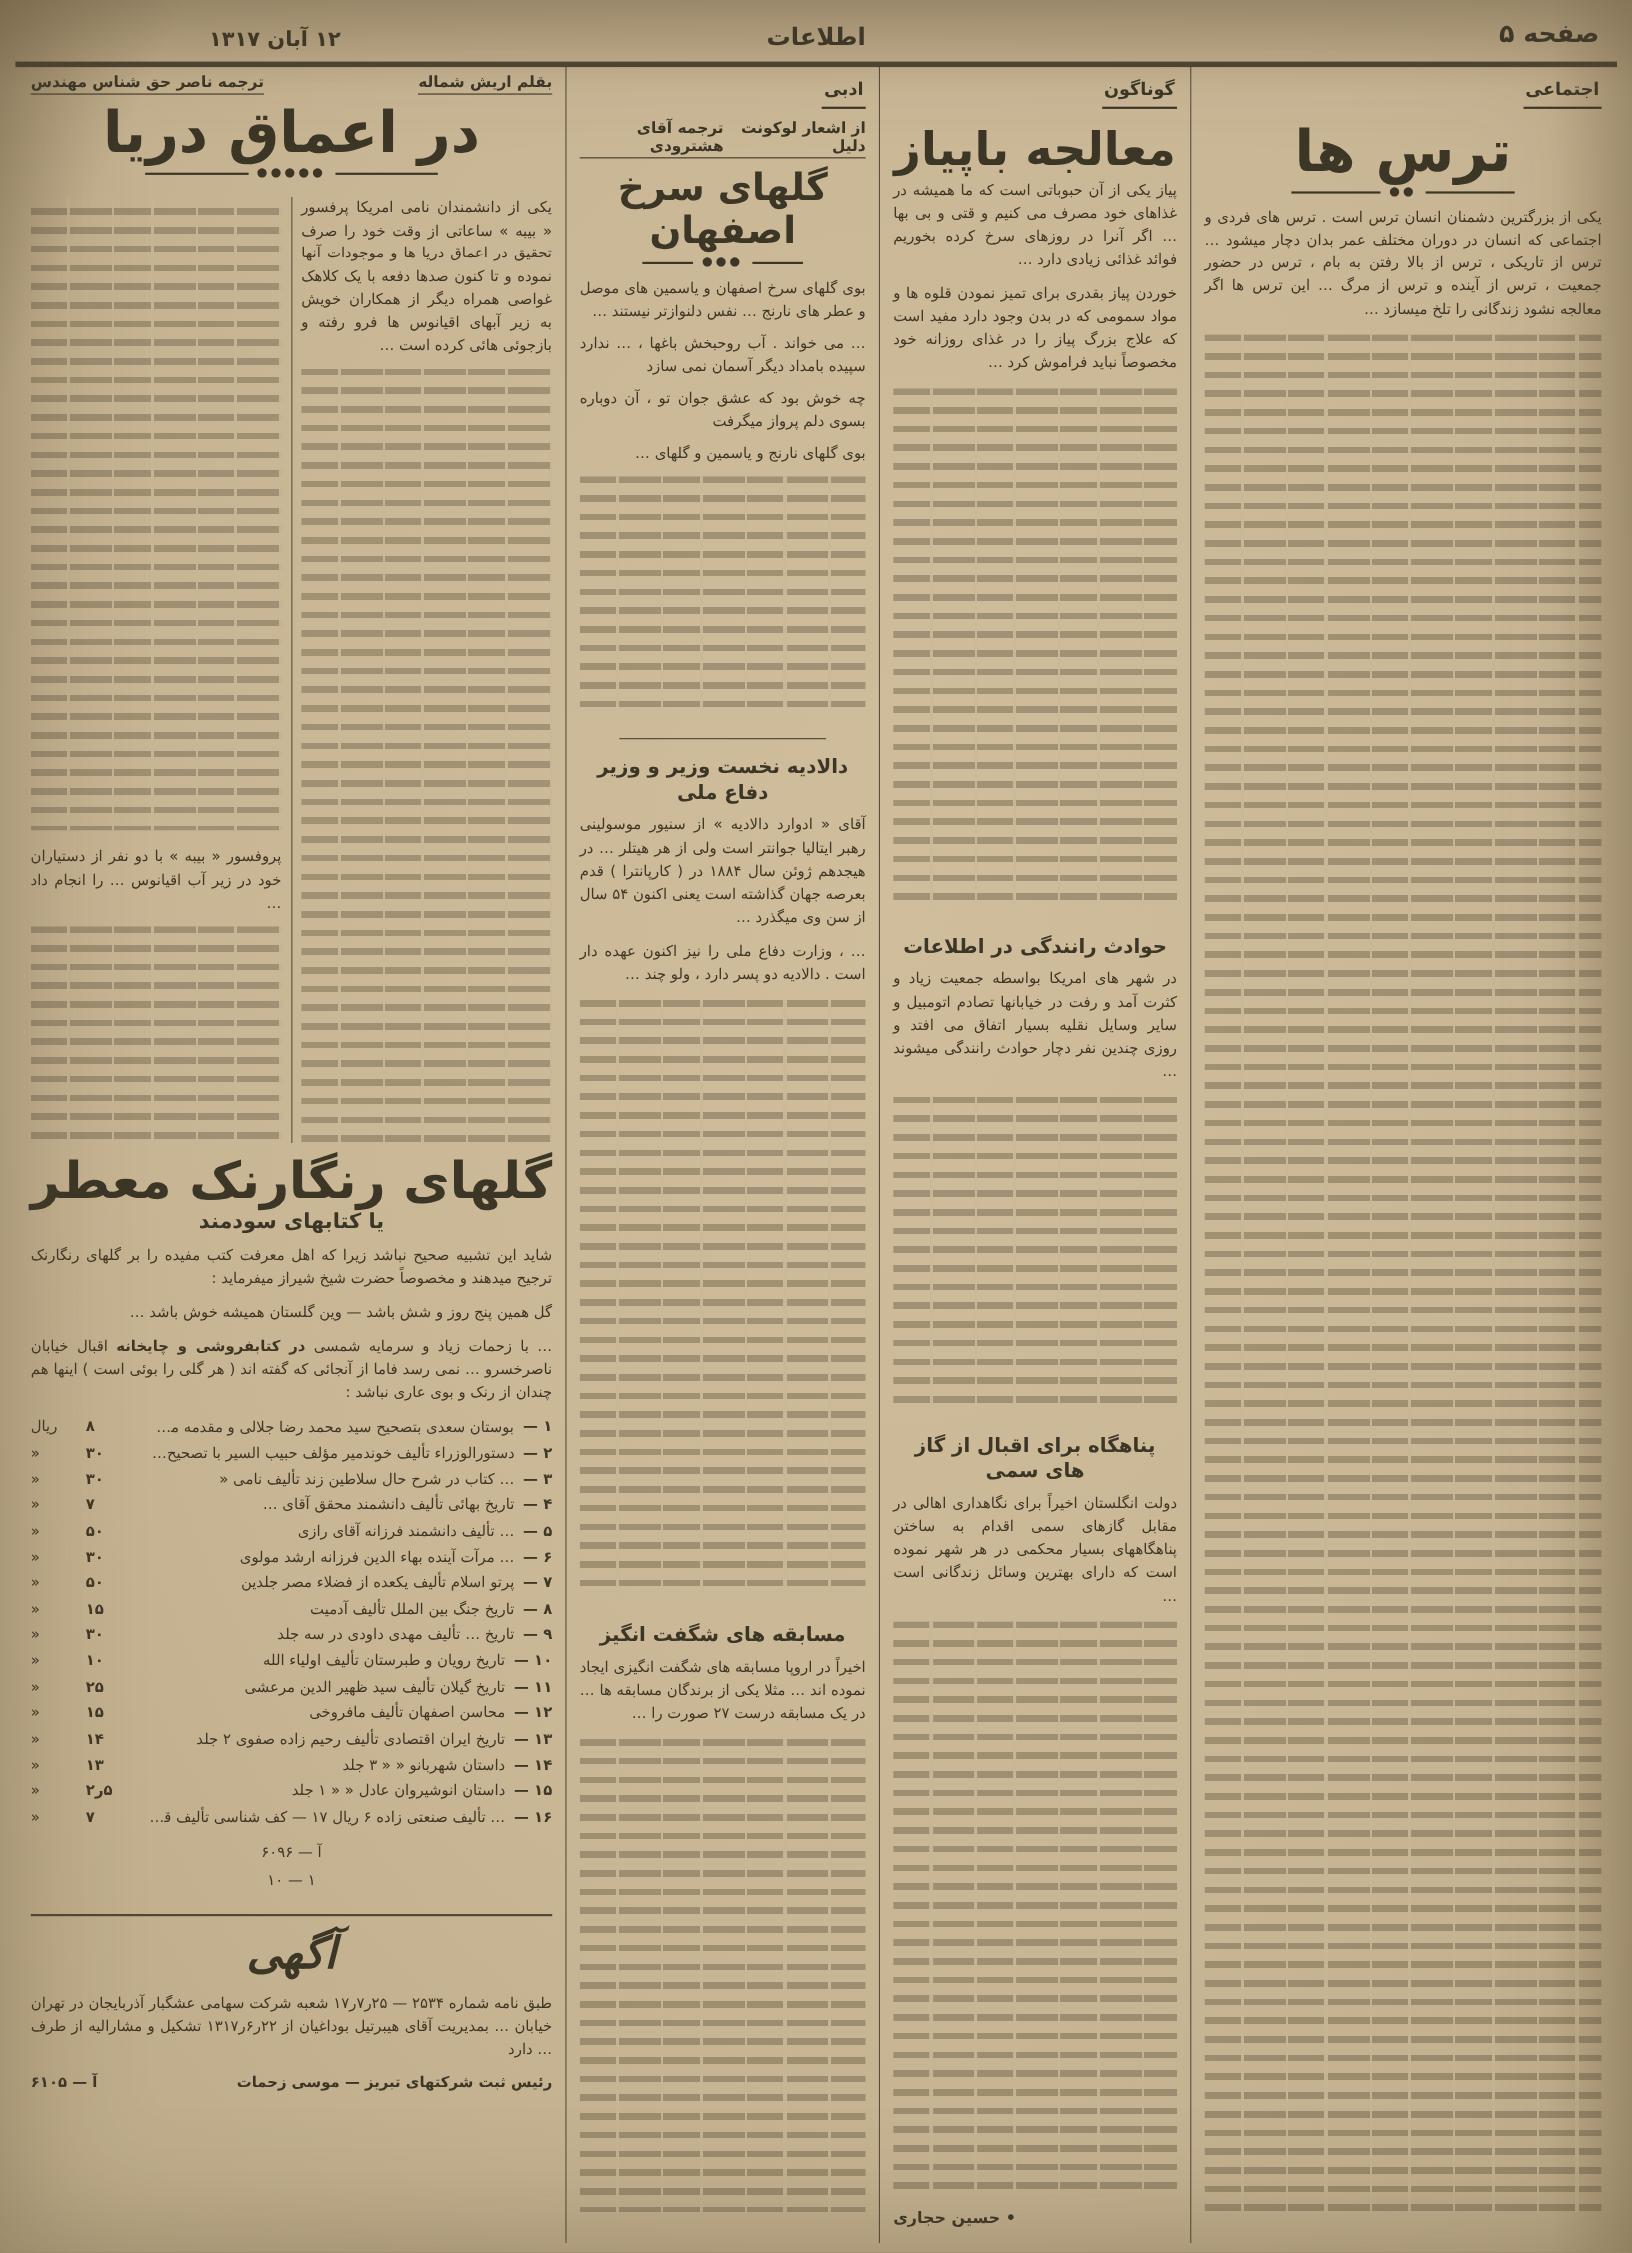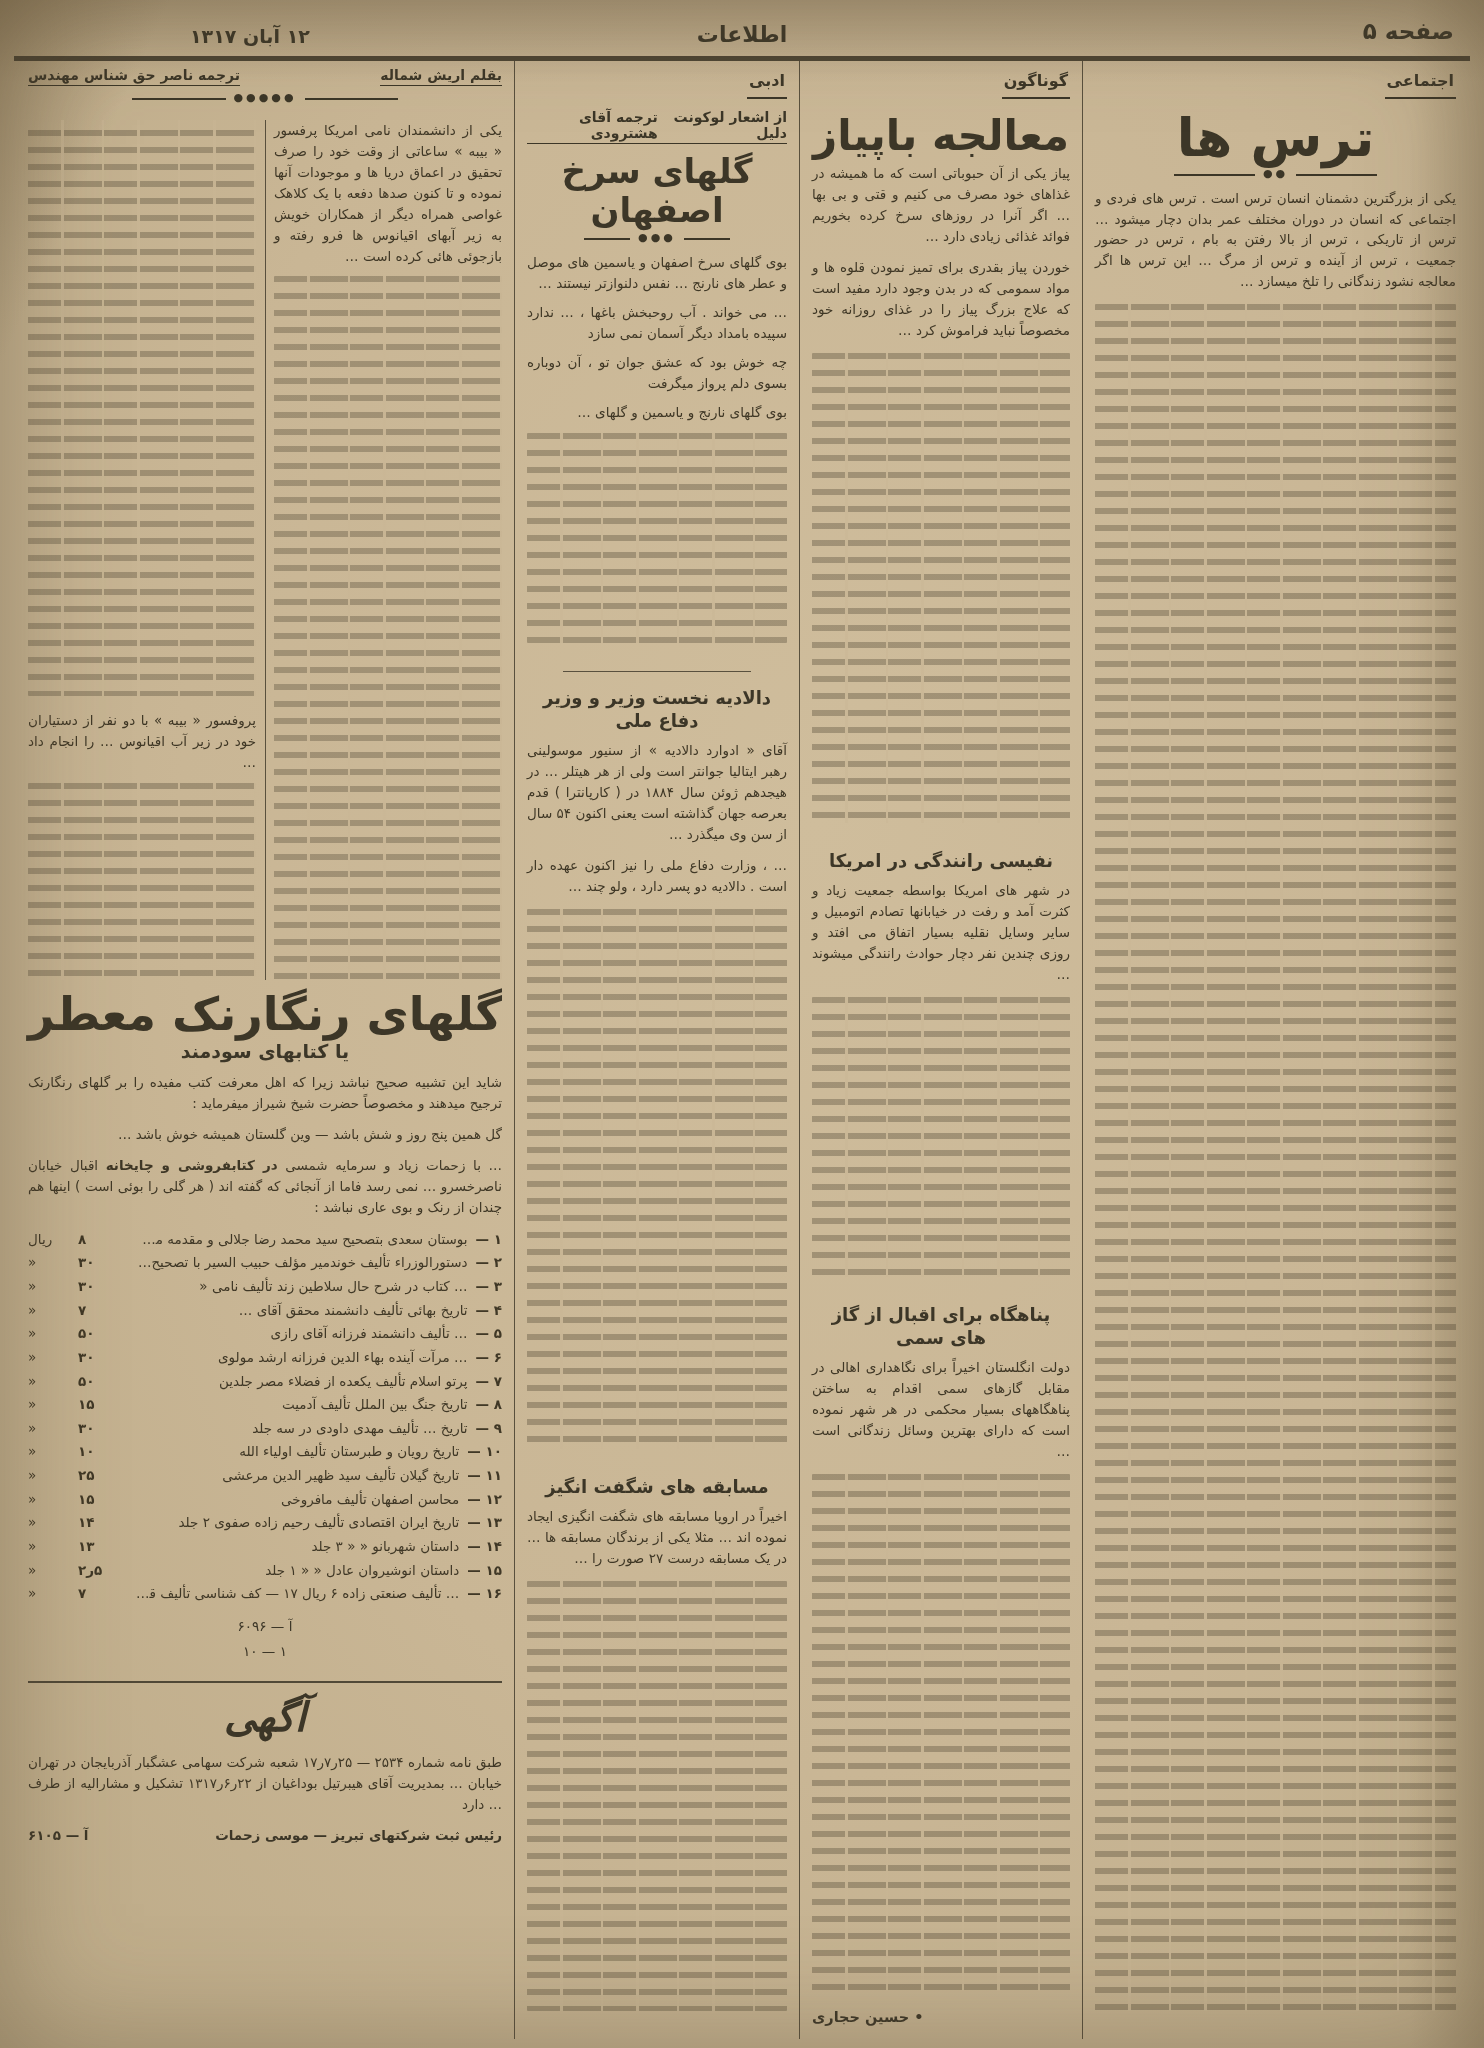--- a/index.html
+++ b/index.html
@@ -103,21 +103,21 @@
 
     <section class="col col-sep">
       <div class="kicker">گوناگون</div>
       <h2 class="headline-lg">معالجه باپیاز</h2>
       <div>
 
       <p class="body">پیاز یکی از آن حبوباتی است که ما همیشه در غذاهای خود مصرف می کنیم و قتی و بی بها … اگر آنرا در روزهای سرخ کرده بخوریم فوائد غذائی زیادی دارد …</p>
           <p class="body">خوردن پیاز بقدری برای تمیز نمودن قلوه ها و مواد سمومی که در بدن وجود دارد مفید است که علاج بزرگ پیاز را در غذای روزانه خود مخصوصاً نباید فراموش کرد …</p>
         </div>
       <div class="greek" style="height:470px"></div>
-      <h3 class="subhead">نفیسی رانندگی در امریکا</h3>
+      <h3 class="subhead">حوادث رانندگی در اطلاعات</h3>
       <div>
 
       <p class="body">در شهر های امریکا بواسطه جمعیت زیاد و کثرت آمد و رفت در خیابانها تصادم اتومبیل و سایر وسایل نقلیه بسیار اتفاق می افتد و روزی چندین نفر دچار حوادث رانندگی میشوند …</p>
         </div>
       <div class="greek" style="height:280px"></div>
       <h3 class="subhead">پناهگاه برای اقبال از گاز های سمی</h3>
       <div>
 
       <p class="body">دولت انگلستان اخیراً برای نگاهداری اهالی در مقابل گازهای سمی اقدام به ساختن پناهگاههای بسیار محکمی در هر شهر نموده است که دارای بهترین وسائل زندگانی است …</p>
         </div>
@@ -157,20 +157,21 @@
       <p class="body">اخیراً در اروپا مسابقه های شگفت انگیزی ایجاد نموده اند … مثلا یکی از برندگان مسابقه ها … در یک مسابقه درست ۲۷ صورت را …</p>
         </div>
       <div class="greek fill"></div>
     </section>
 
     <section class="col">
       <div class="byline-row">
         <span>بقلم اریش شماله</span>
         <span>ترجمه ناصر حق شناس مهندس</span>
       </div>
+      <h1 class="headline-xl">در اعماق دریا</h1>
       <div class="orn">
           <span class="dots">●●●●●</span>
         </div>
 
       <div class="two-col">
         <p class="body">یکی از دانشمندان نامی امریکا پرفسور « بیبه » ساعاتی از وقت خود را صرف تحقیق در اعماق دریا ها و موجودات آنها نموده و تا کنون صدها دفعه با یک کلاهک غواصی همراه دیگر از همکاران خویش به زیر آبهای اقیانوس ها فرو رفته و بازجوئی هائی کرده است …</p>
         <div class="greek" style="height:1280px"></div>
         <p class="body">پروفسور « بیبه » با دو نفر از دستیاران خود در زیر آب اقیانوس … را انجام داد …</p>
         <div class="greek" style="height:320px"></div>
       </div>

